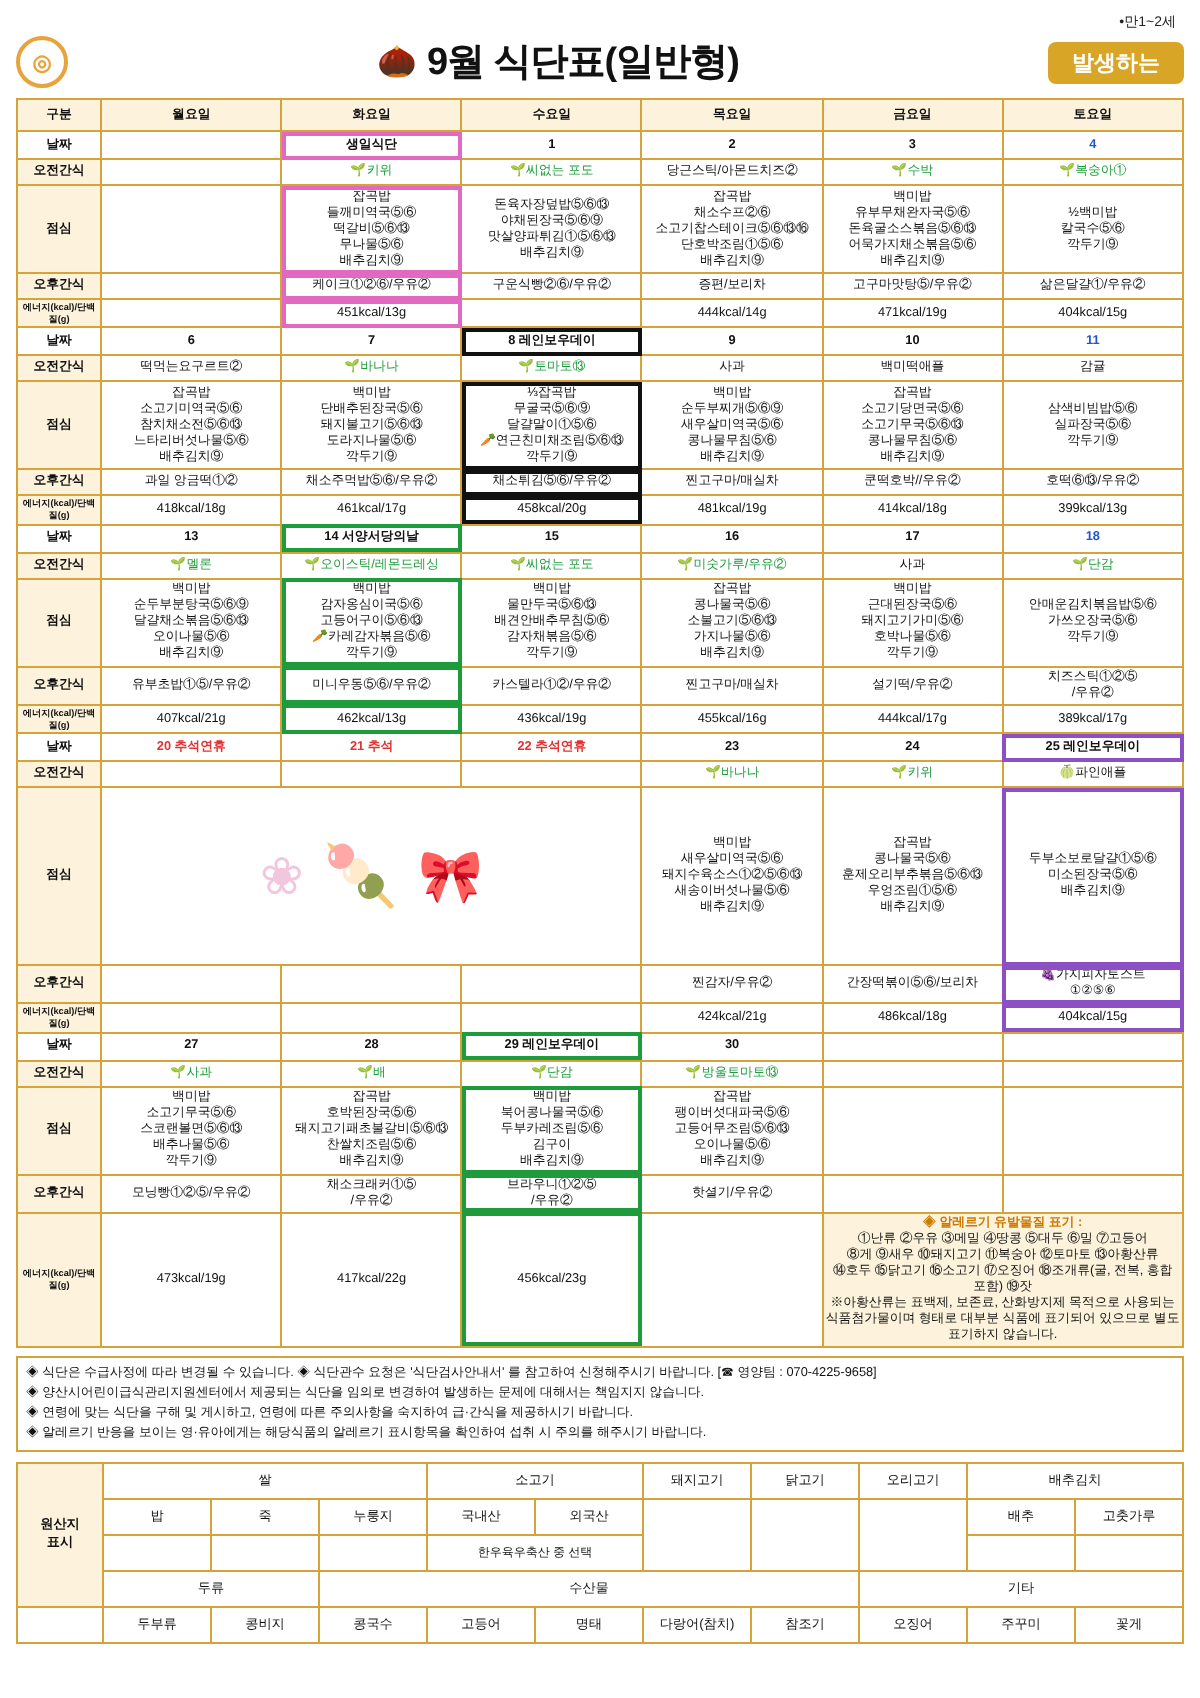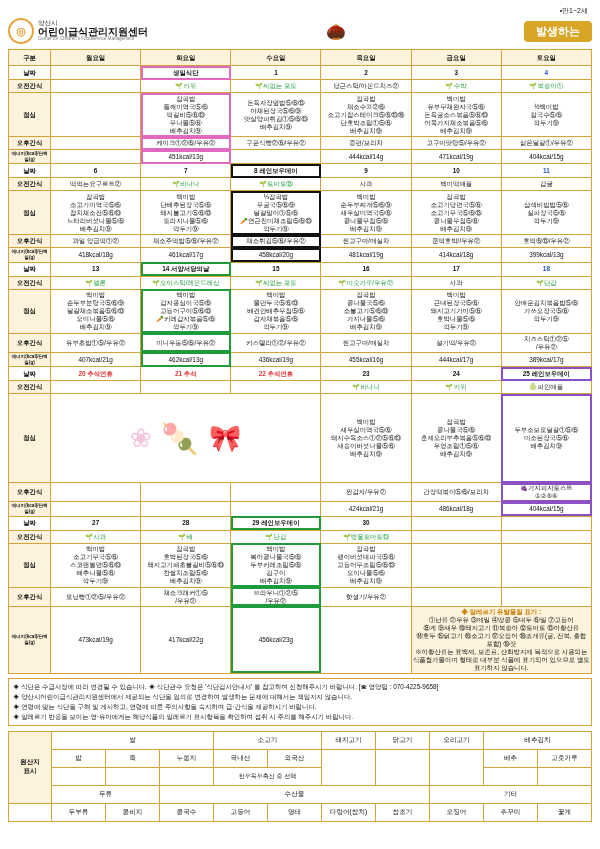--- a/index.html
+++ b/index.html
@@ -56,28 +56,24 @@
 </head>
 <body>
 
 <div class="page">
 
   <div class="topnote">•만1~2세</div>
 
   <div class="header">
     <div class="brand">
       <div class="brand-mark">◎</div>
-      <div class="brand-text">
-        <div class="brand-l1">양산시</div>
-        <div class="brand-l2">어린이급식관리지원센터</div>
-        <div class="brand-l3">Center for Children's Foodservice Management</div>
-      </div>
     </div>
     <div class="title-wrap">
       <span class="acorn">🌰</span>
+      <span class="maintitle">9월  식단표(일반형)</span>
     </div>
     <div class="kidbox">발생하는</div>
   </div>
 
   <table class="menu">
     <colgroup>
       <col style="width:42px">
         <col style="width:90px">
         <col style="width:90px">
         <col style="width:90px">

